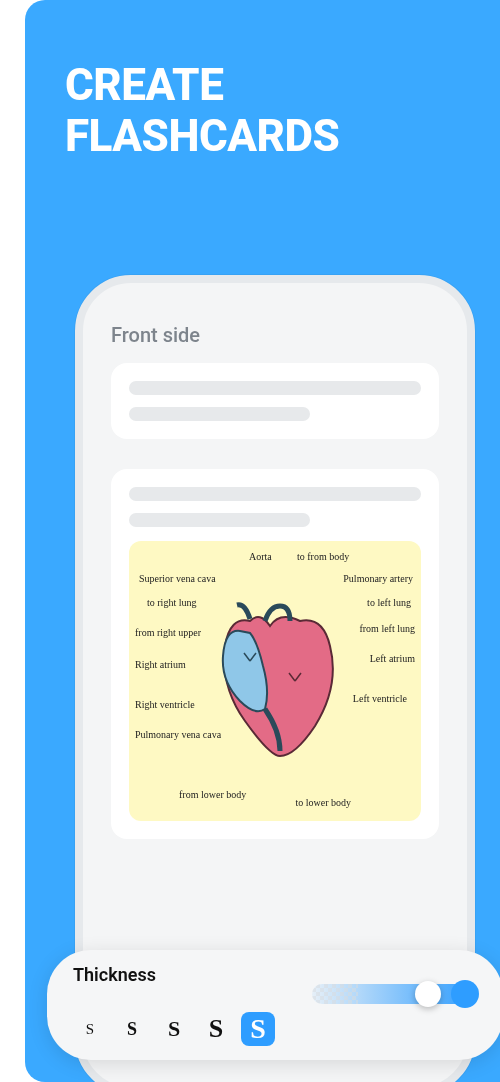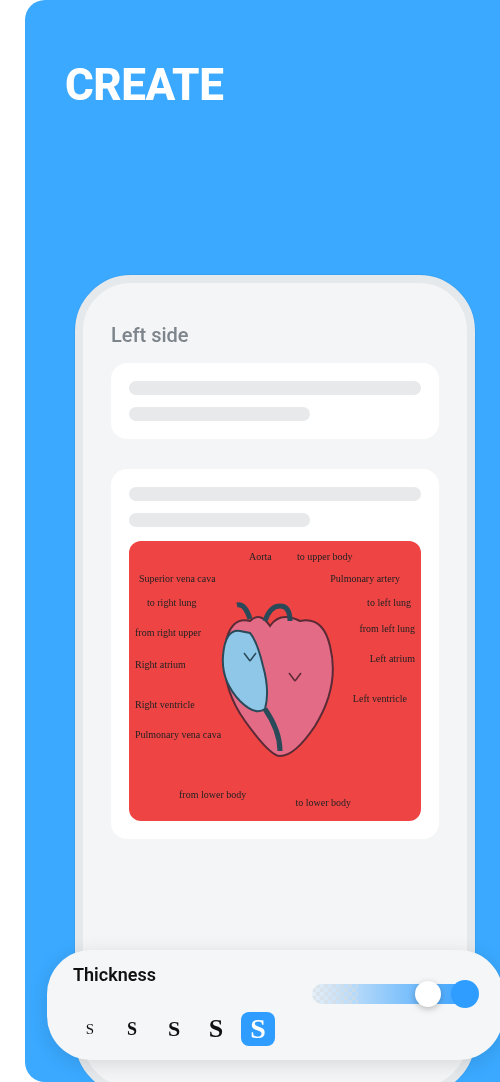--- a/index.html
+++ b/index.html
@@ -55,21 +55,21 @@
     }
     .placeholder-bar {
       height: 14px;
       background: #e7e9eb;
       border-radius: 7px;
       margin-bottom: 12px;
     }
     .placeholder-bar.short { width: 62%; margin-bottom: 0; }
 
     .diagram-box {
-      background: #ef4444;
+      background: #fef9c3;
       border-radius: 12px;
       margin-top: 14px;
       height: 280px;
       position: relative;
       overflow: hidden;
     }
     .heart-svg {
       position: absolute;
       left: 50%; top: 50%;
       transform: translate(-50%, -50%);
@@ -137,26 +137,27 @@
       position: absolute; right: -2px; top: 50%; transform: translateY(-50%);
       width: 28px; height: 28px; background: #2e9dff; border-radius: 50%;
     }
   </style>
 </head>
 <body>
 
 <div class="promo-frame">
   <div class="headline">
     <div>CREATE</div>
+    <div>FLASHCARDS</div>
   </div>
 
   <div class="device-mock">
     <div class="device-inner">
 
-      <div class="section-label">Left side</div>
+      <div class="section-label">Front side</div>
       <div class="card">
         <div class="placeholder-bar"></div>
         <div class="placeholder-bar short"></div>
       </div>
 
       <div class="card">
         <div class="placeholder-bar"></div>
         <div class="placeholder-bar short"></div>
 
         <div class="diagram-box">
@@ -164,23 +165,23 @@
             <path d="M55 30 Q35 25 30 55 Q25 95 50 130 Q75 165 85 165 Q100 165 120 135 Q145 95 135 55 Q128 25 105 30 Q85 20 75 35 Q65 20 55 30 Z" fill="#e36b86" stroke="#5a2a36" stroke-width="2"></path>
             <path d="M45 40 Q30 38 28 65 Q26 90 45 110 Q60 125 70 118 Q75 100 68 75 Q62 50 55 42 Z" fill="#8fc7e8" stroke="#2a4a5a" stroke-width="2"></path>
             <path d="M70 30 Q75 15 85 15 Q95 15 95 30" fill="none" stroke="#2a4a5a" stroke-width="5"></path>
             <path d="M55 28 Q50 12 42 14" fill="none" stroke="#2a4a5a" stroke-width="5"></path>
             <path d="M70 118 Q85 140 85 160" fill="none" stroke="#2a4a5a" stroke-width="5"></path>
             <path d="M55 70 l-6 -8 m6 8 l6 -8" stroke="#2a4a5a" stroke-width="1.5" fill="none"></path>
             <path d="M100 90 l-6 -8 m6 8 l6 -8" stroke="#5a2a36" stroke-width="1.5" fill="none"></path>
           </svg>
 
           <span class="anno" style="left:120px;top:10px">Aorta</span>
-          <span class="anno" style="left:168px;top:10px">to upper body</span>
+          <span class="anno" style="left:168px;top:10px">to from body</span>
           <span class="anno" style="left:10px;top:32px">Superior vena cava</span>
-          <span class="anno" style="right:21px;top:32px">Pulmonary artery</span>
+          <span class="anno" style="right:8px;top:32px">Pulmonary artery</span>
           <span class="anno" style="left:18px;top:56px">to right lung</span>
           <span class="anno" style="right:10px;top:56px">to left lung</span>
           <span class="anno" style="left:6px;top:86px">from right upper</span>
           <span class="anno" style="right:6px;top:82px">from left lung</span>
           <span class="anno" style="left:6px;top:118px">Right atrium</span>
           <span class="anno" style="right:6px;top:112px">Left atrium</span>
           <span class="anno" style="left:6px;top:158px">Right ventricle</span>
           <span class="anno" style="right:14px;top:152px">Left ventricle</span>
           <span class="anno" style="left:6px;top:188px">Pulmonary vena cava</span>
           <span class="anno" style="left:50px;top:248px">from lower body</span>

